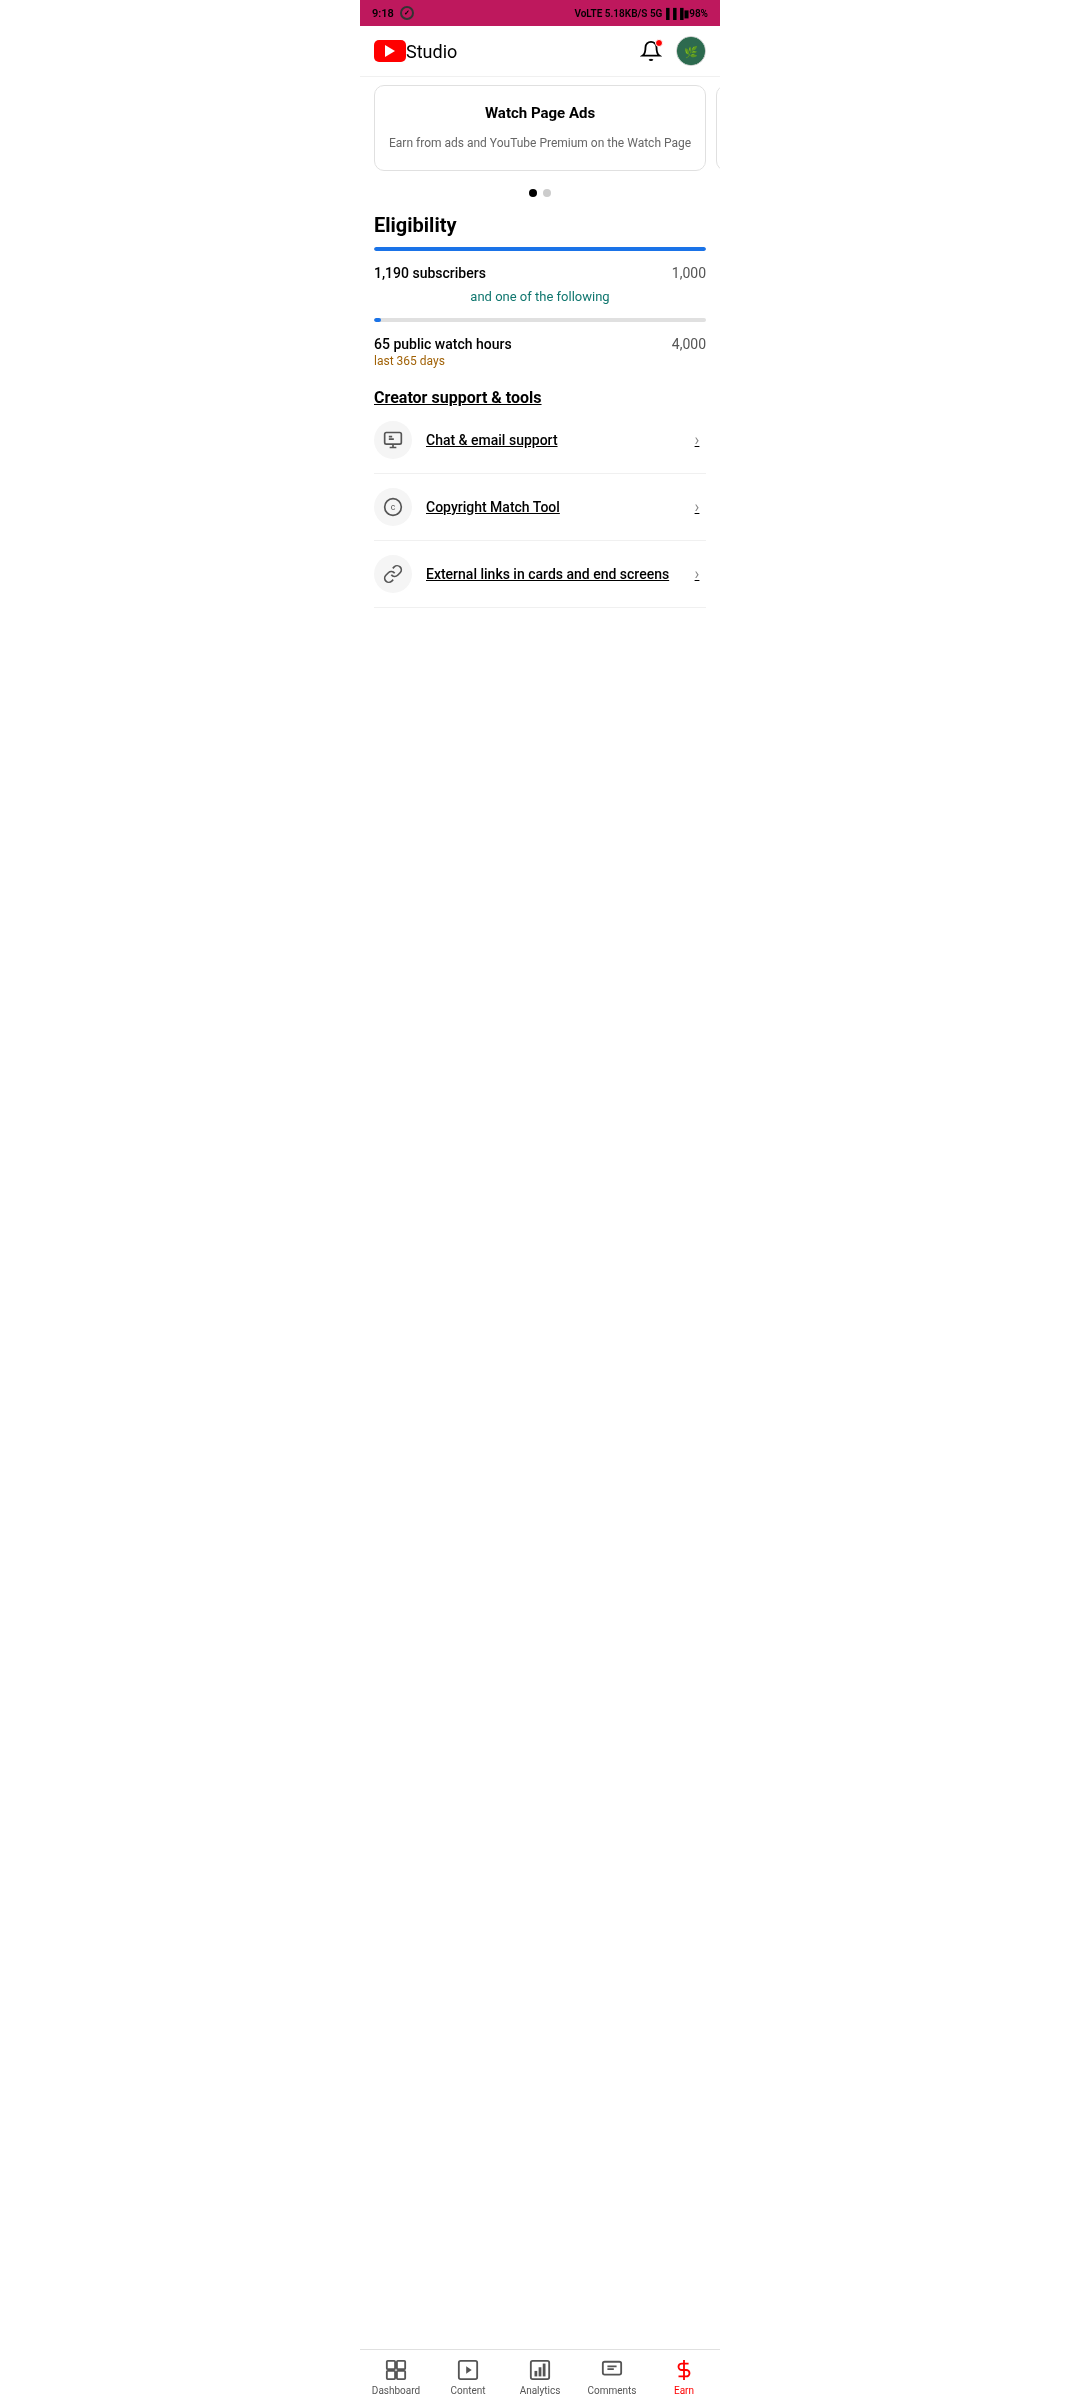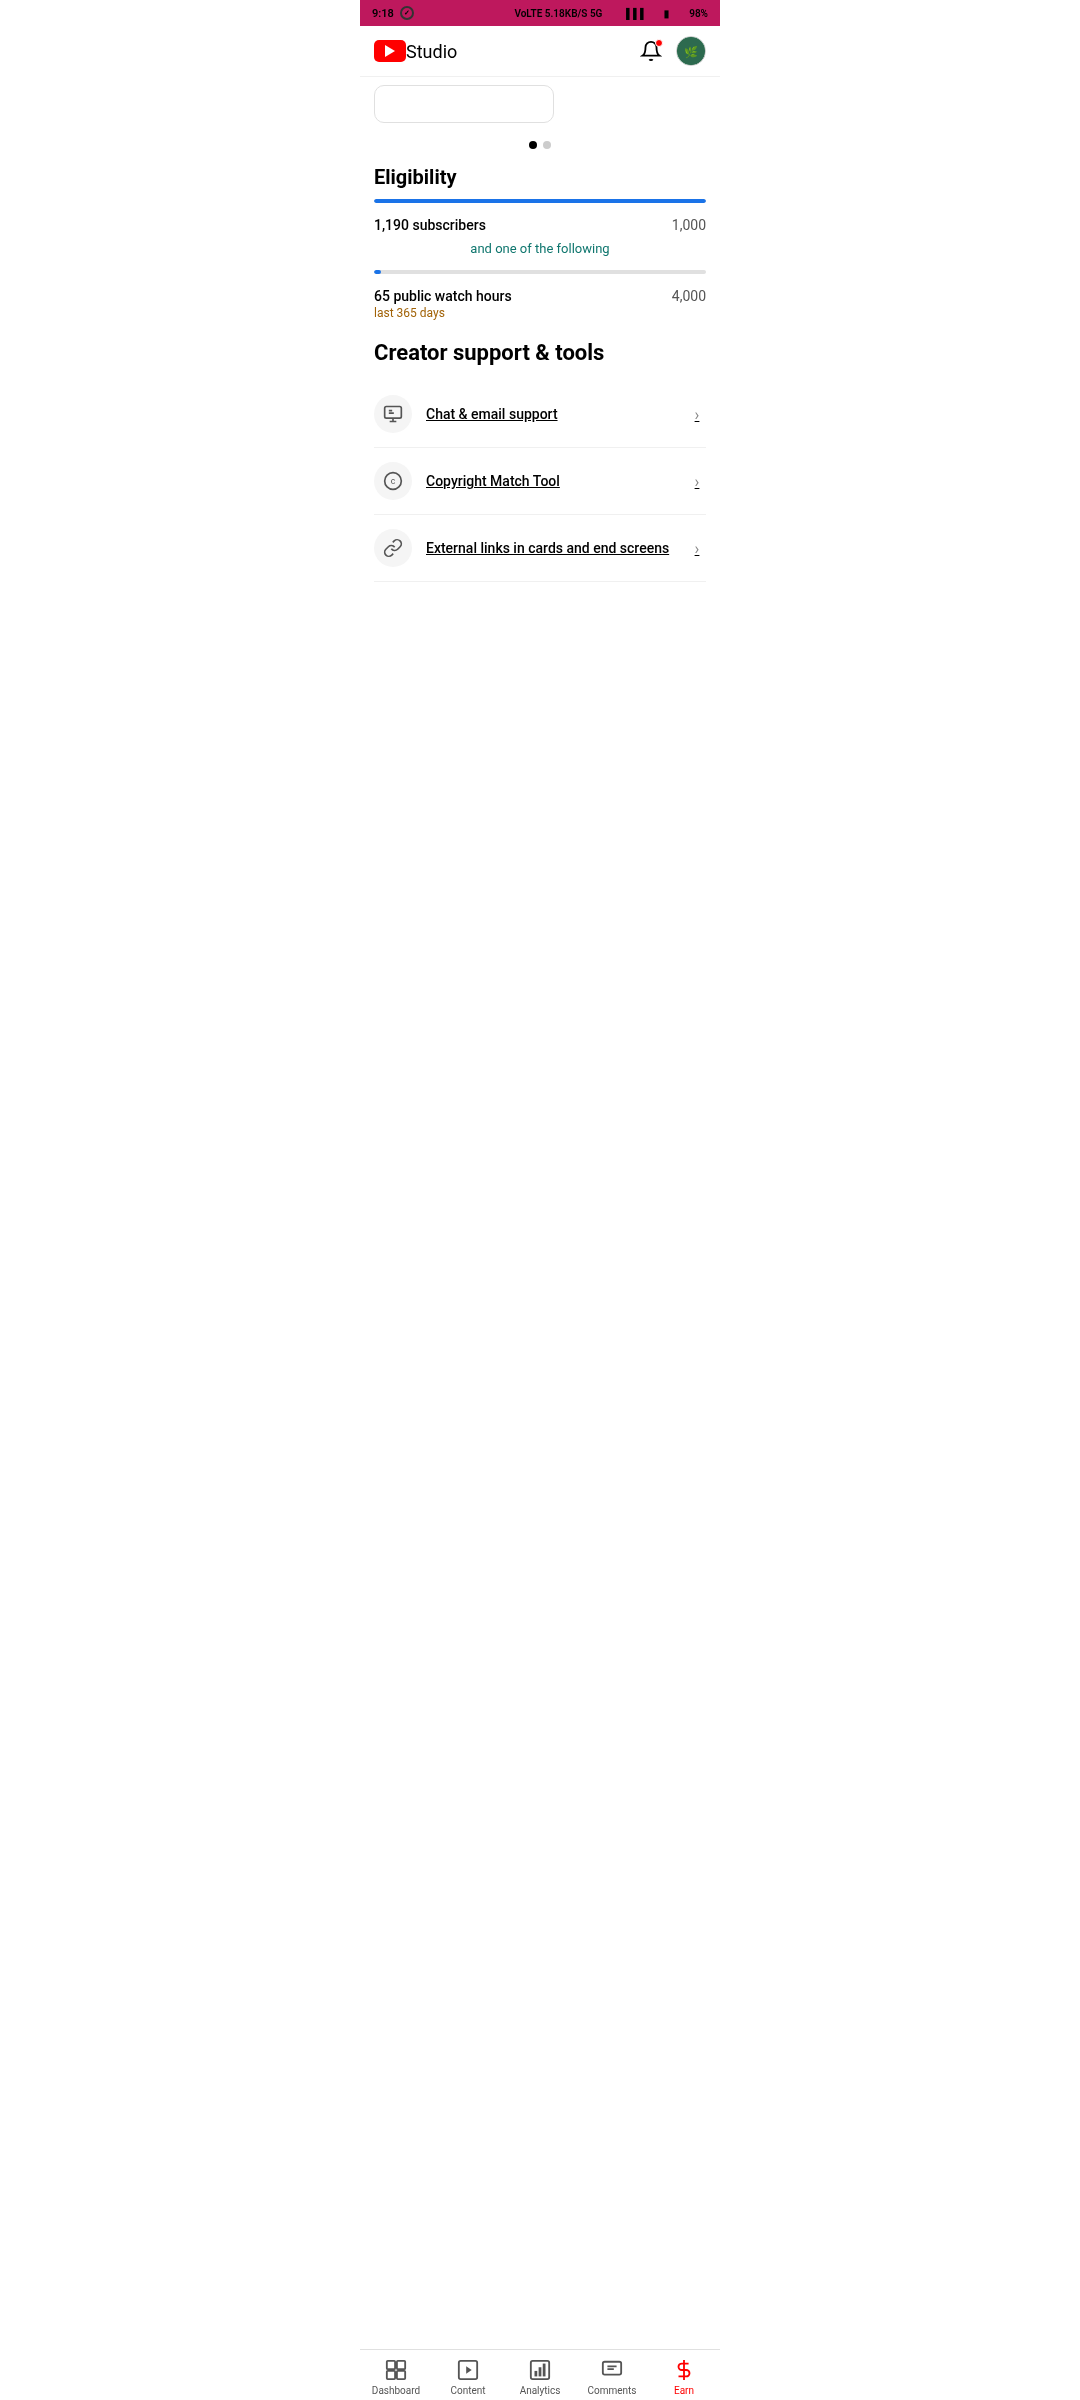--- a/index.html
+++ b/index.html
@@ -20,21 +20,21 @@
       background: #be185d;
       display: flex;
       justify-content: space-between;
       align-items: center;
       padding: 6px 12px;
       font-size: 11px;
       font-weight: 600;
       color: #000;
     }
     .status-left { display: flex; align-items: center; gap: 6px; }
-    .status-right { display: flex; align-items: center; gap: 20px; font-size: 10px; }
+    .status-right { display: flex; align-items: center; gap: 0; font-size: 10px; }
     .whatsapp-icon {
       width: 14px; height: 14px;
       border: 2px solid #333;
       border-radius: 50%;
       display: inline-flex; align-items: center; justify-content: center;
       font-size: 7px;
     }
 
     
     .header {
@@ -178,23 +178,23 @@
       align-items: flex-start;
       margin-bottom: 2px;
     }
     .sub-progress-label { font-size: 14px; font-weight: 500; }
     .sub-progress-target { font-size: 14px; color: #555; }
     .sub-progress-sublabel { font-size: 12px; color: #a16207; margin-bottom: 4px; }
 
     
     .tools-section { padding: 0 14px; margin-bottom: 20px; }
     .tools-title {
-      font-size: 22px;
+      font-size: 16px;
       font-weight: 700;
-      margin-bottom: 16px;
+      text-decoration: underline;
     }
     .tool-item {
       display: flex;
       align-items: center;
       padding: 14px 0;
       border-bottom: 1px solid #f0f0f0;
       cursor: pointer;
       text-decoration: underline;
     }
     .tool-icon-wrap {
@@ -274,20 +274,24 @@
         <circle cx="15" cy="15" r="15" fill="#2d6a4f"></circle>
         <text x="15" y="20" text-anchor="middle" font-size="12" fill="#90ee90">🌿</text>
       </svg>
     </div>
   </div>
 </div>
 
 <div class="cards-section">
   <div class="cards-row">
     <div class="ad-card">
+      <div class="ad-card-title">Watch Page Ads</div>
+      <div class="ad-card-desc">Earn from ads and YouTube Premium on the Watch Page</div>
+    </div>
+    <div class="ad-card">
       
       
     </div>
   </div>
 </div>
 
 <div class="dots-row">
   <div class="dot active"></div>
   <div class="dot"></div>
 </div>

